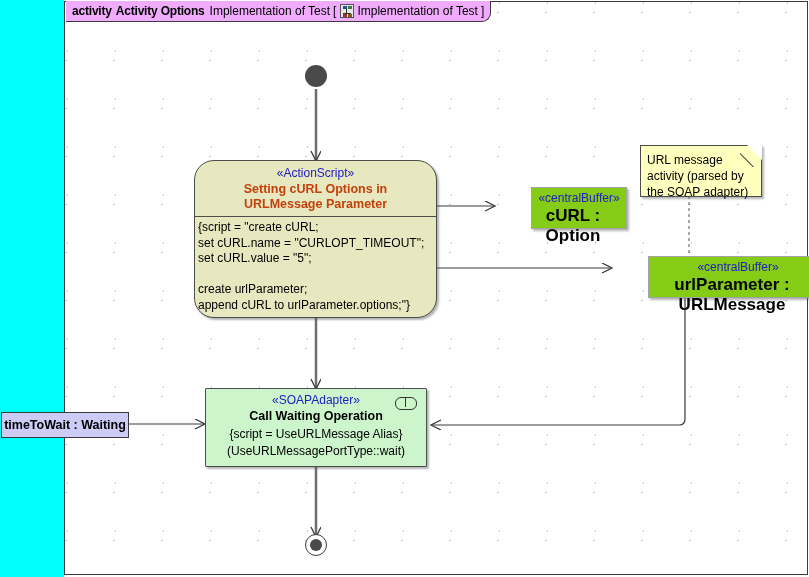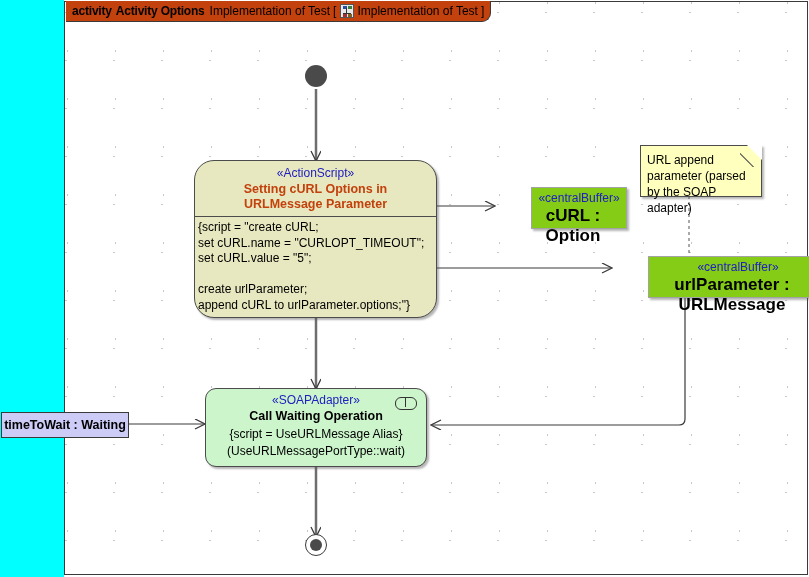--- a/index.html
+++ b/index.html
@@ -60,21 +60,21 @@
       repeating-linear-gradient(to right, #000 0 2px, transparent 2px 48px),
       repeating-linear-gradient(to bottom, #000 0 2px, transparent 2px 48px);
   }
 
   
   .frame-tab {
     position: absolute;
     left: 66px; top: 1px;
     height: 21px;
     padding: 0 6px 0 6px;
-    background: #c2410c;
+    background: #f0abfc;
     border: 1px solid #3a3a3a;
     border-top: none;
     border-left: none;
     border-radius: 0 0 9px 0;
     display: flex;
     align-items: center;
     font-size: 12px;
     color: #000;
     white-space: nowrap;
     box-sizing: border-box;
@@ -137,21 +137,21 @@
     text-align: left;
     font-size: 12px;
     color: #000;
     padding: 3px 3px 3px 3px;
     line-height: 15.5px;
     white-space: pre-wrap;
   }
 
   .soap {
     background: #ccf5cc;
-    border-radius: 11px;
+    border-radius: 1px;
   }
   .soap .stereo { color: #2020c0; font-size: 12px; padding-top: 4px; }
   .soap .name { font-weight: bold; font-size: 12.5px; padding: 2px 0 3px 0; }
   .soap .line { font-size: 12px; line-height: 17px; }
   .pin-icon {
     position: absolute;
     right: 9px; top: 8px;
     width: 20px; height: 11px;
     border: 1px solid #333;
     border-radius: 6px;
@@ -328,21 +328,21 @@
   </div>
 
   <div class="node buffer shadow" style="left:612px; top:256px; width:180px; height:42px;">
     <div class="stereo">«centralBuffer»</div>
     <div class="name">urlParameter : URLMessage</div>
   </div>
 
   <div class="note shadow" style="left:640px; top:145px; width:122px; height:52px;">
     <div class="note-fold"></div>
     <div class="note-fold-line"></div>
-    <span>URL append parameter (parsed by the SOAP adapter)</span>
+    <span>URL message activity (parsed by the SOAP adapter)</span>
   </div>
 
   <div class="node soap shadow" style="left:205px; top:388px; width:222px; height:79px;">
     <div class="pin-icon"></div>
     <div class="stereo">«SOAPAdapter»</div>
     <div class="name">Call Waiting Operation</div>
     <div class="line">{script = UseURLMessage Alias}</div>
     <div class="line">(UseURLMessagePortType::wait)</div>
   </div>
 

